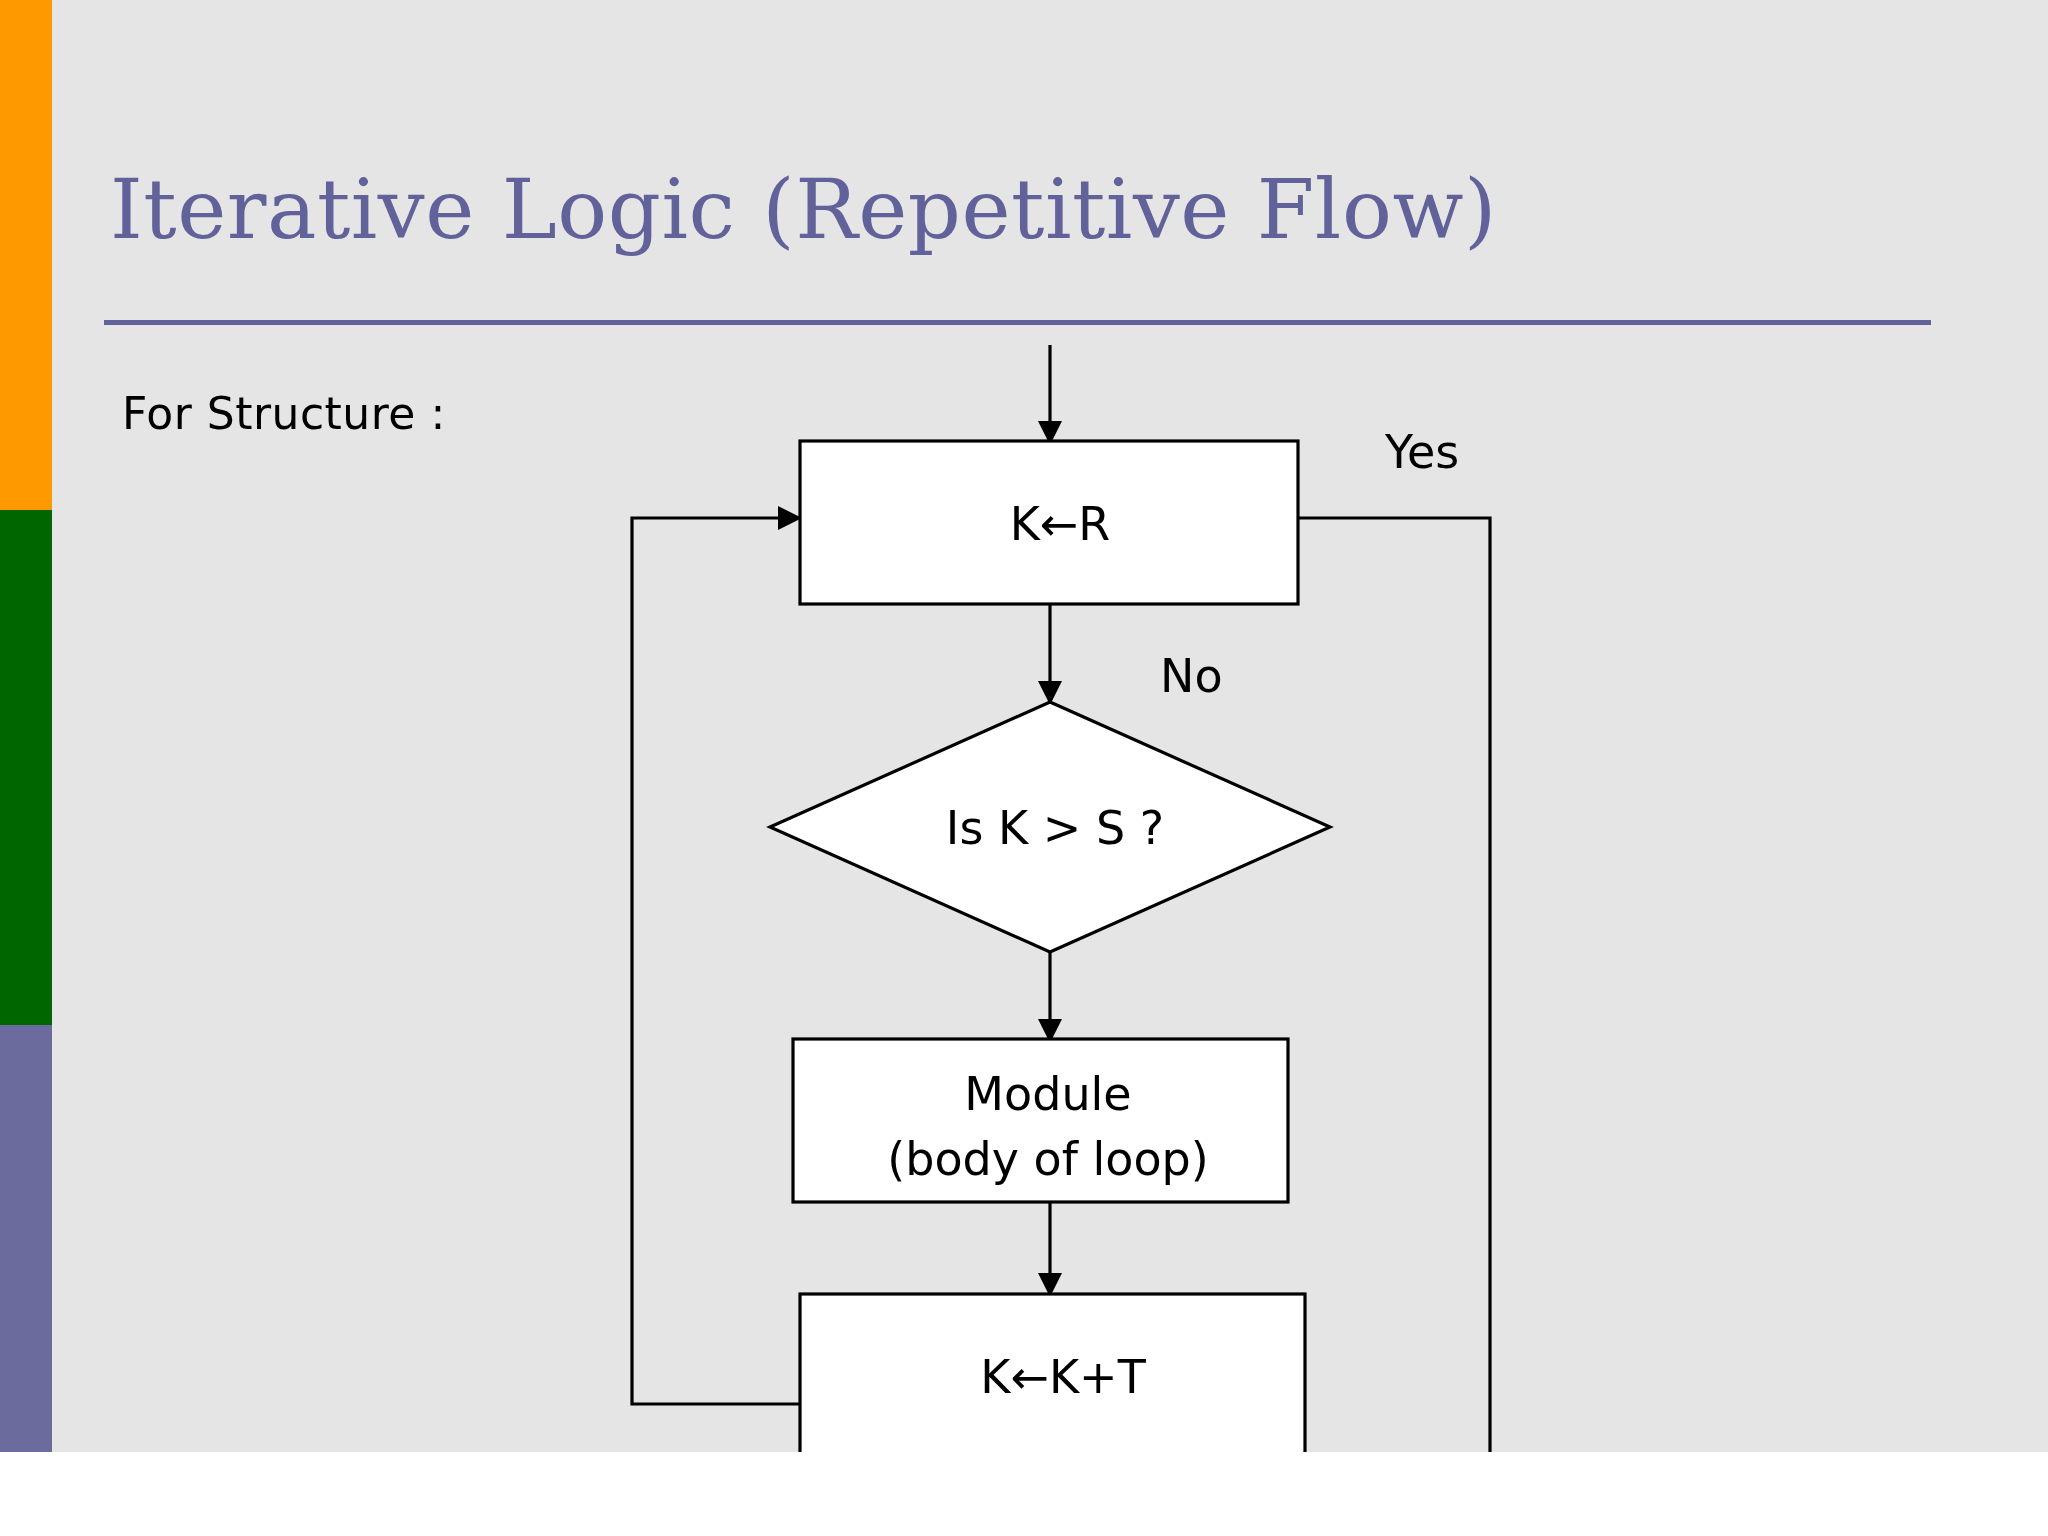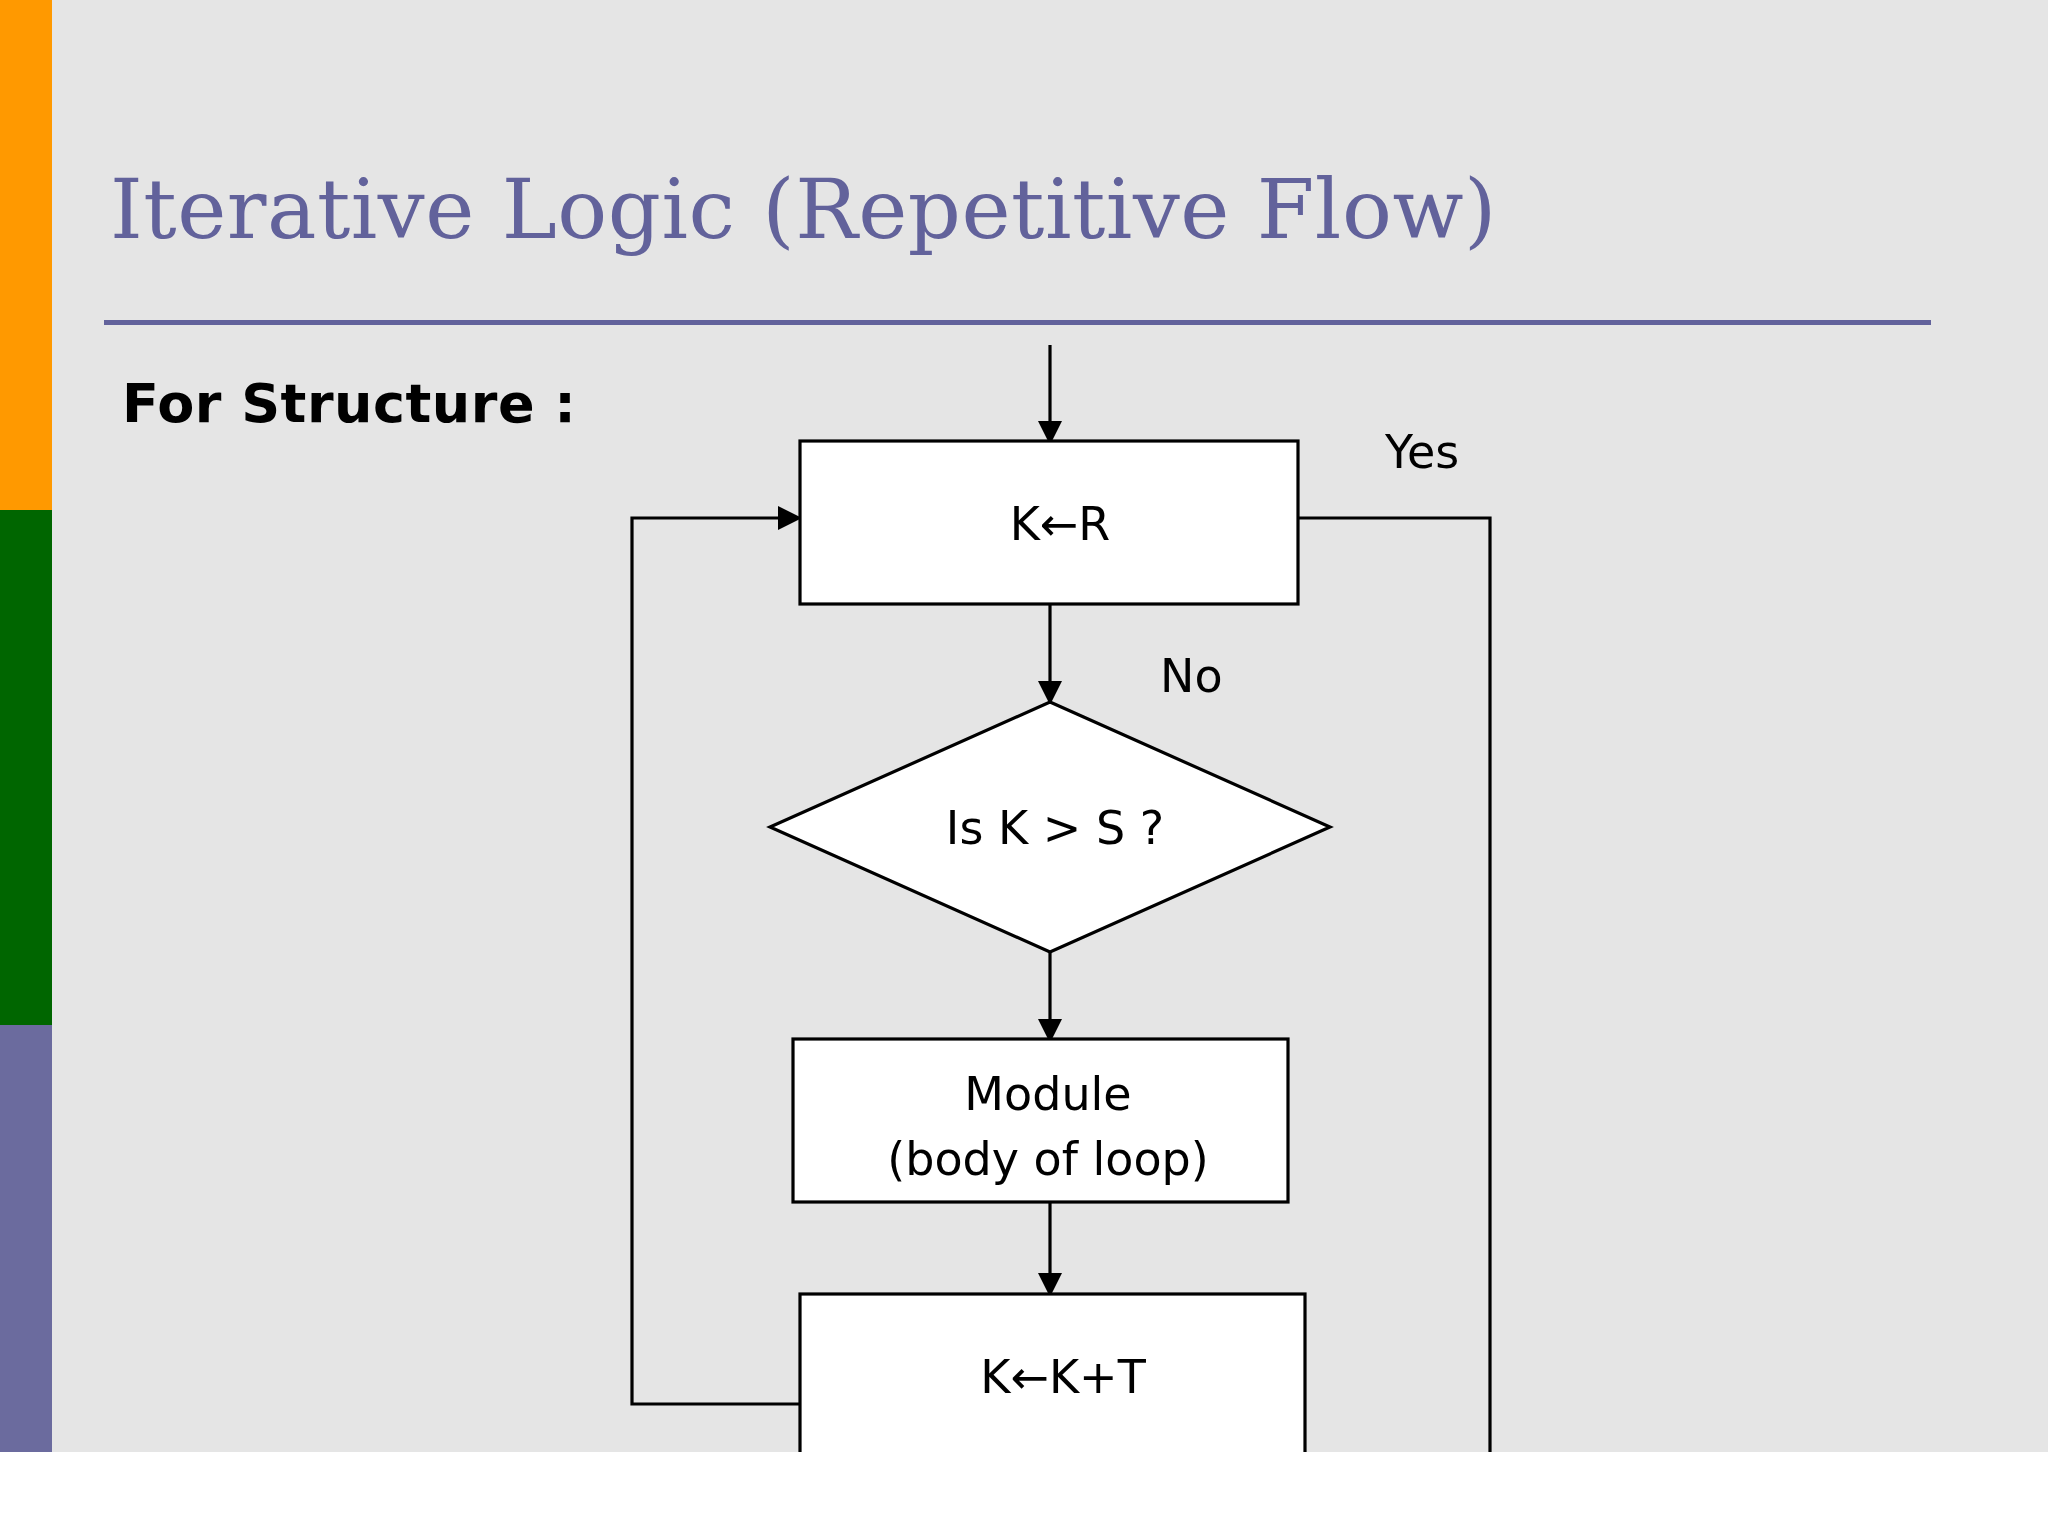--- a/index.html
+++ b/index.html
@@ -44,23 +44,23 @@
     top: 320px;
     width: 1827px;
     height: 5px;
     background: #62629b;
   }
 
   
   #subtitle {
     position: absolute;
     left: 122px;
-    top: 372px;
-    font-size: 54px;
-    font-weight: bold;
+    top: 388px;
+    font-size: 44px;
+    font-weight: normal;
     color: #000000;
     white-space: nowrap;
     letter-spacing: 0.5px;
   }
 
   
   #flow {
     position: absolute;
     left: 0;
     top: 0;

